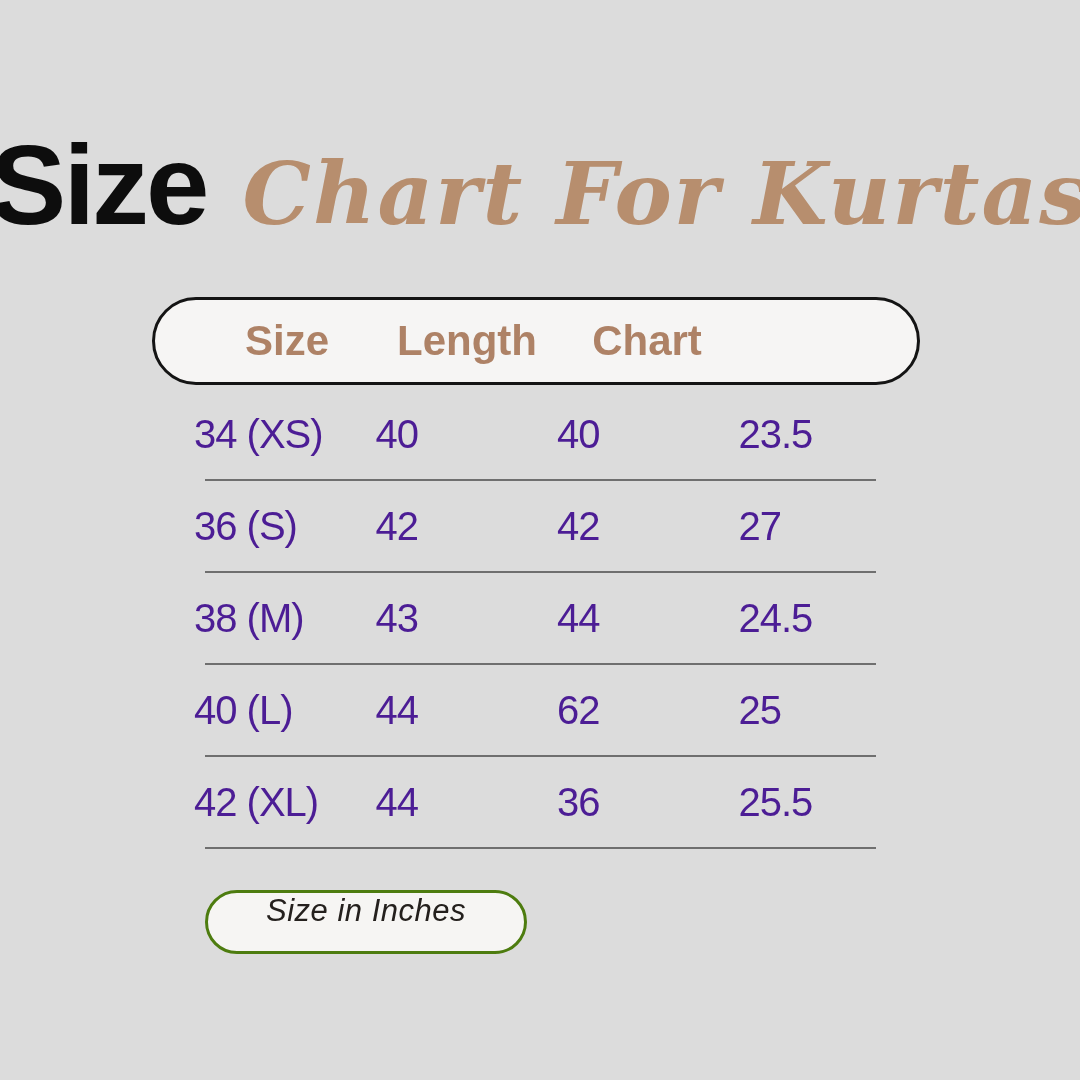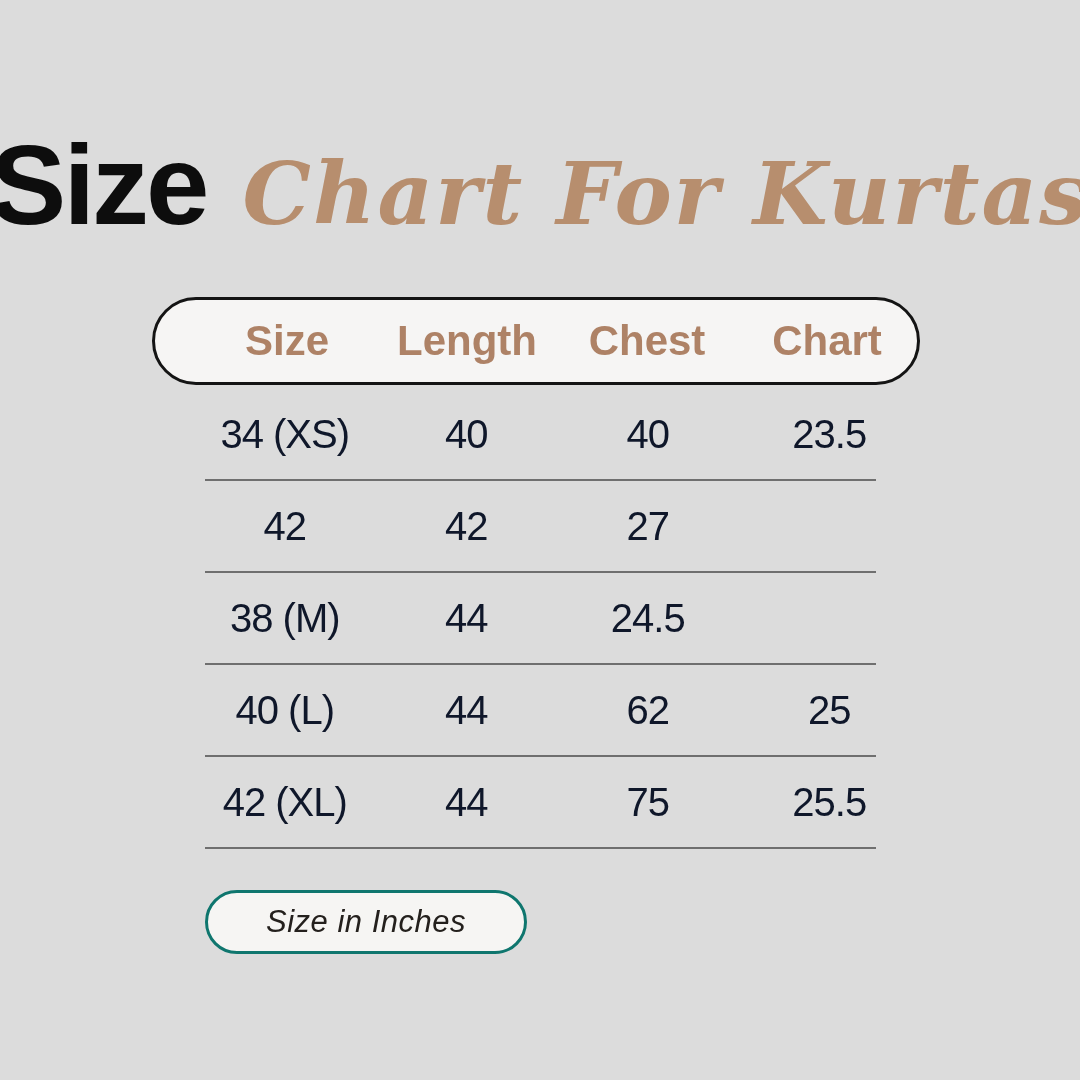--- a/index.html
+++ b/index.html
@@ -76,46 +76,46 @@
   }
   .table-row {
     display: grid;
     grid-template-columns: repeat(4, 1fr);
     align-items: center;
     height: 90px;
     padding-left: 42px;
     box-sizing: border-box;
   }
   .cell {
-    text-align: center;
+    text-align: left;
     font-size: 40px;
     font-weight: 400;
-    color: #0f172a;
+    color: #4c1d95;
     letter-spacing: -1px;
   }
   .row-divider {
     height: 2px;
     background: #6f6f6f;
     width: 671px;
     margin-left: 53px;
   }
 
   
   .unit-badge {
     position: absolute;
     left: 205px;
     top: 890px;
     width: 322px;
     height: 64px;
     box-sizing: border-box;
     background: #f6f5f3;
-    border: 3px solid #0f766e;
+    border: 3px solid #4d7c0f;
     border-radius: 34px;
     display: flex;
-    align-items: center;
+    align-items: flex-start;
     justify-content: center;
   }
   .unit-badge-label {
     font-style: italic;
     font-size: 31px;
     color: #24201d;
     letter-spacing: 0.5px;
   }
 </style>
 </head>
@@ -124,60 +124,61 @@
 <div class="poster">
 
   <div class="title-row">
     <span class="title-primary">Size</span>
     <span class="title-secondary">Chart For Kurtas</span>
   </div>
 
   <div class="header-pill">
     <div class="header-cell">Size</div>
     <div class="header-cell">Length</div>
-    <div class="header-cell">Chest</div>
     <div class="header-cell">Chart</div>
   </div>
 
   <div class="table-body">
 
     <div class="table-row">
       <div class="cell">34 (XS)</div>
       <div class="cell">40</div>
       <div class="cell">40</div>
       <div class="cell">23.5</div>
     </div>
     <div class="row-divider"></div>
 
     <div class="table-row">
+      <div class="cell">36 (S)</div>
       <div class="cell">42</div>
       <div class="cell">42</div>
       <div class="cell">27</div>
     </div>
     <div class="row-divider"></div>
 
     <div class="table-row">
       <div class="cell">38 (M)</div>
+      <div class="cell">43</div>
       <div class="cell">44</div>
       <div class="cell">24.5</div>
     </div>
     <div class="row-divider"></div>
 
     <div class="table-row">
       <div class="cell">40 (L)</div>
       <div class="cell">44</div>
       <div class="cell">62</div>
       <div class="cell">25</div>
     </div>
     <div class="row-divider"></div>
 
     <div class="table-row">
       <div class="cell">42 (XL)</div>
       <div class="cell">44</div>
-      <div class="cell">75</div>
+      <div class="cell">36</div>
       <div class="cell">25.5</div>
     </div>
     <div class="row-divider"></div>
 
   </div>
 
   <div class="unit-badge">
     <span class="unit-badge-label">Size in Inches</span>
   </div>
 

